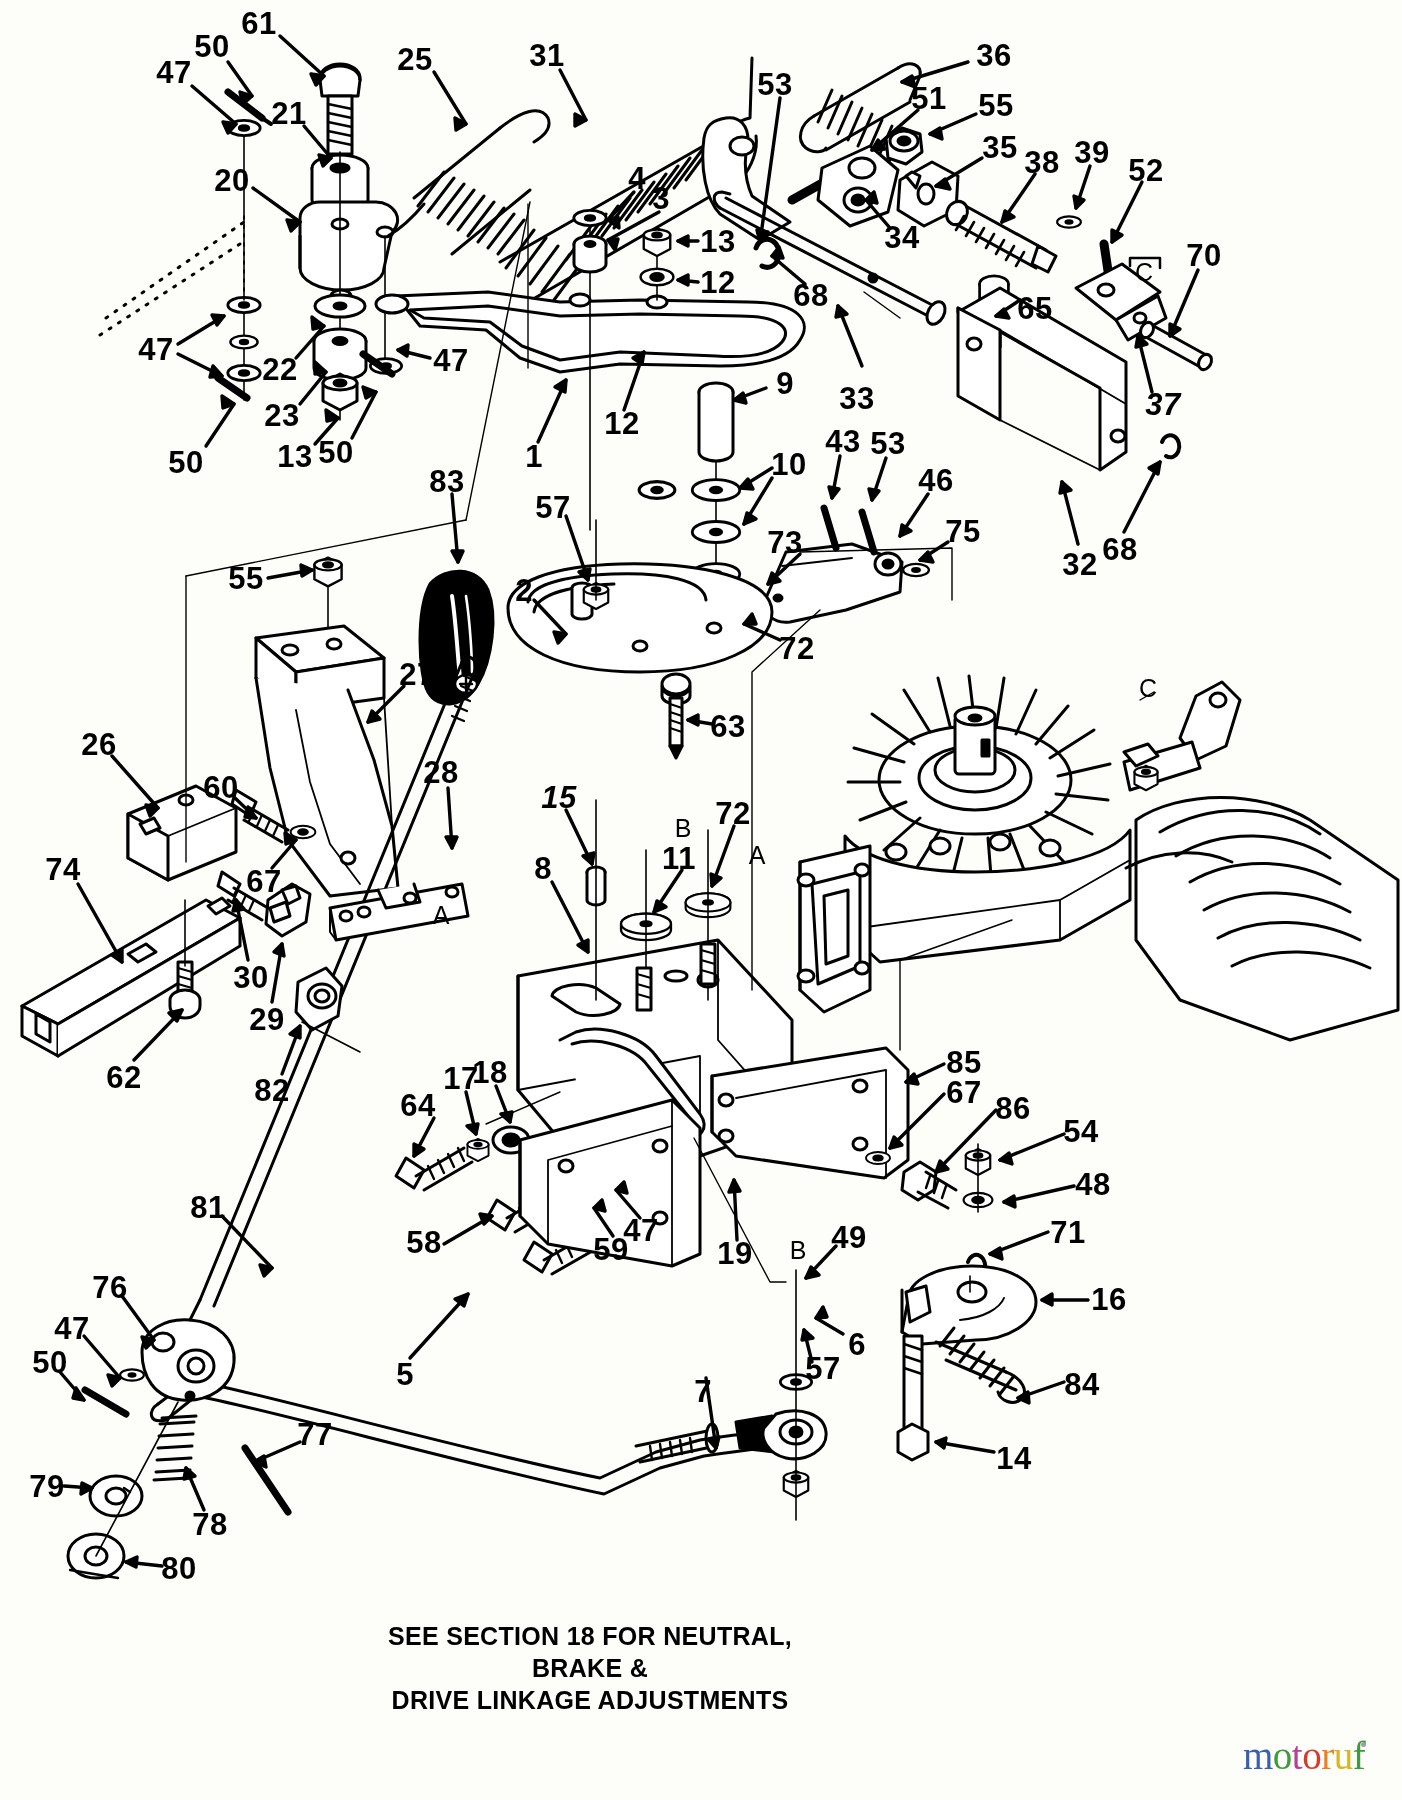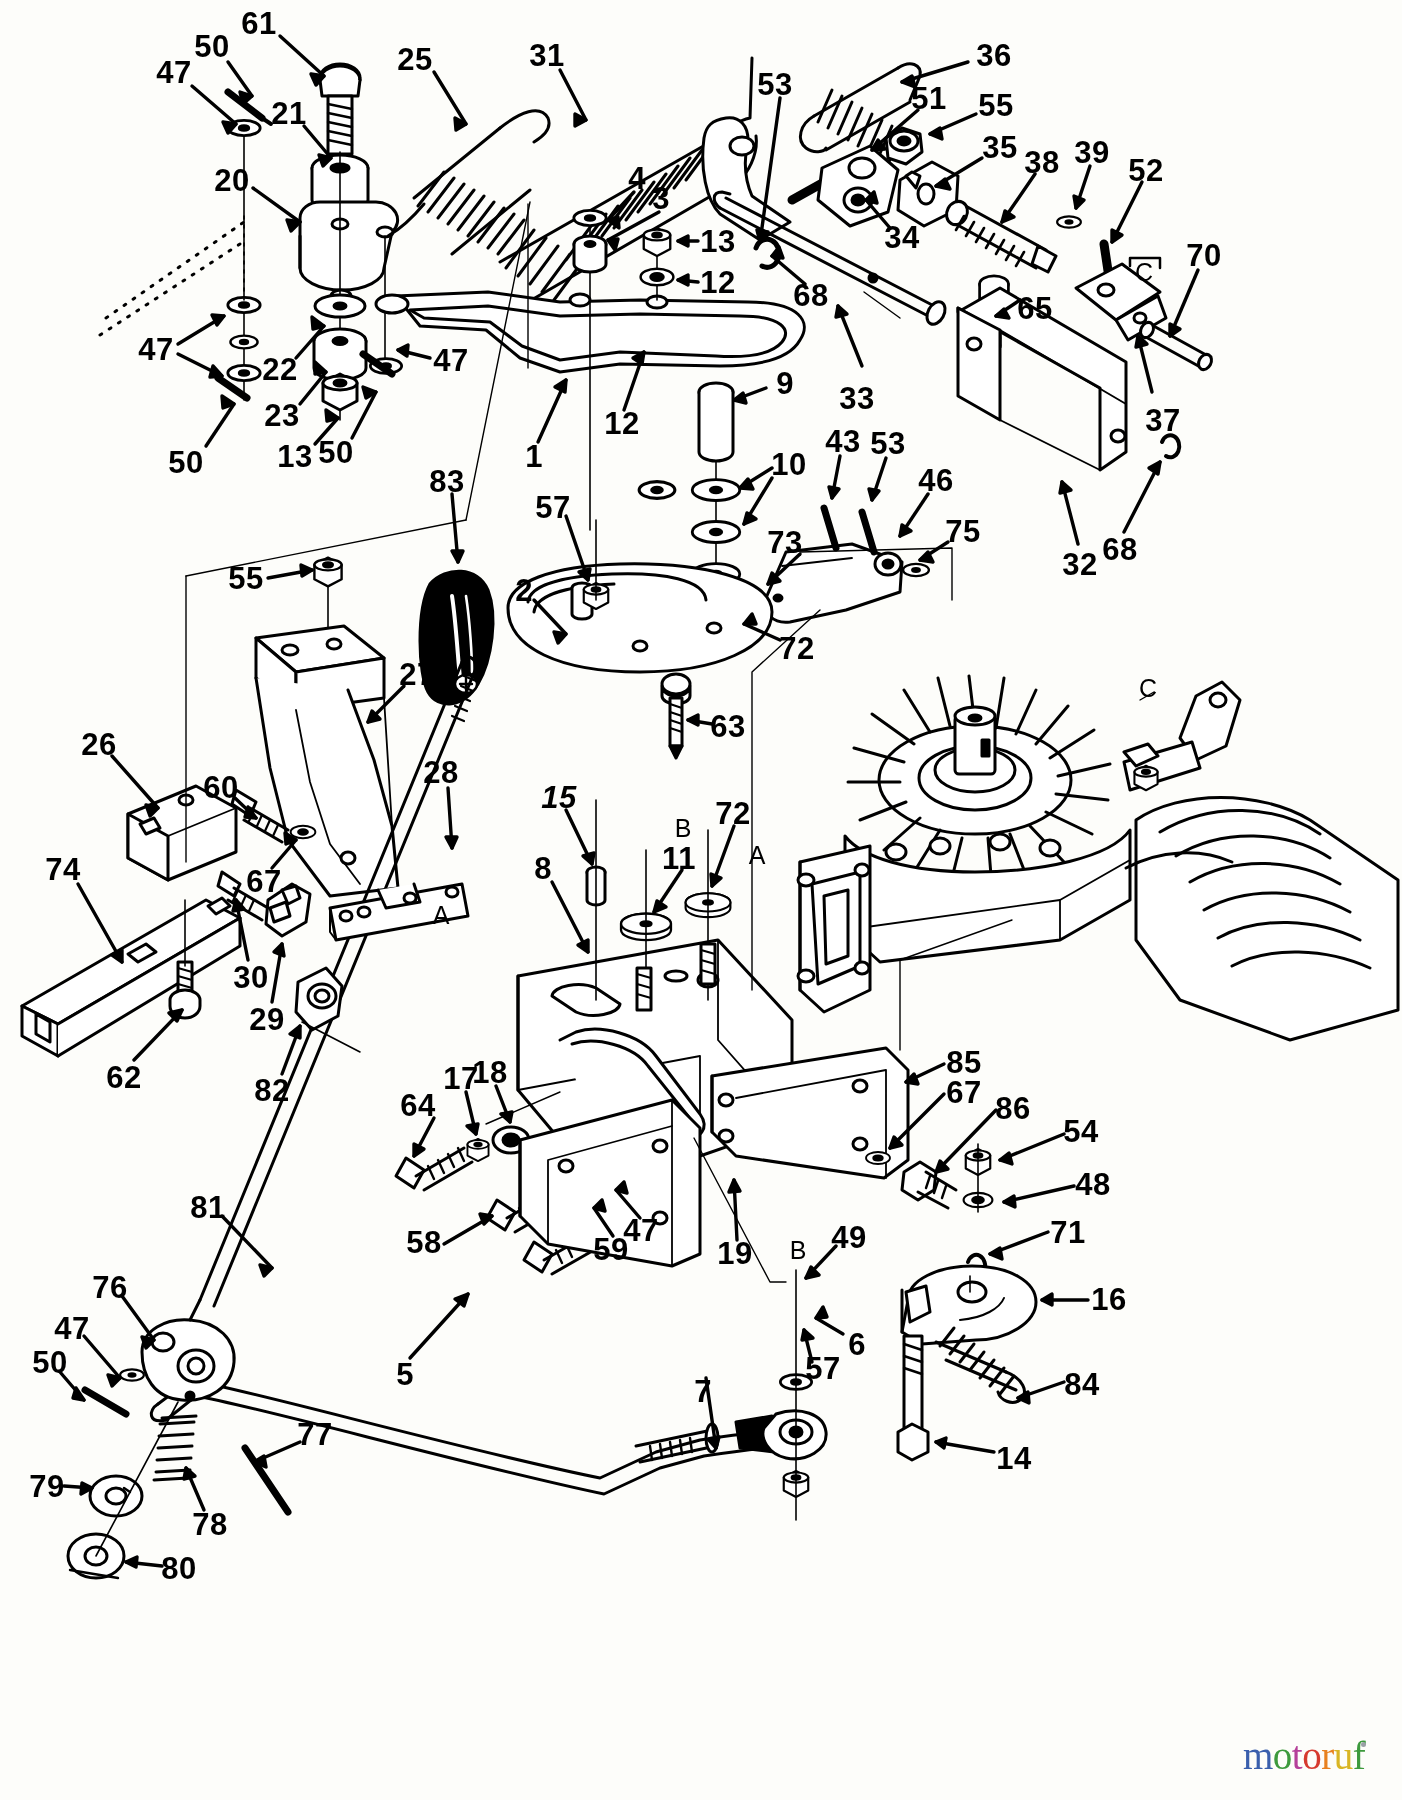--- a/index.html
+++ b/index.html
@@ -1056,21 +1056,21 @@
       <div class="callout" style="left: 775px; top: 84px;">53</div>
       <div class="callout" style="left: 994px; top: 55px;">36</div>
       <div class="callout" style="left: 929px; top: 98px;">51</div>
       <div class="callout" style="left: 996px; top: 105px;">55</div>
       <div class="callout" style="left: 902px; top: 237px;">34</div>
       <div class="callout" style="left: 1000px; top: 147px;">35</div>
       <div class="callout" style="left: 1042px; top: 162px;">38</div>
       <div class="callout" style="left: 1092px; top: 152px;">39</div>
       <div class="callout" style="left: 1146px; top: 170px;">52</div>
       <div class="callout" style="left: 1204px; top: 255px;">70</div>
-      <div class="callout" style="left: 1163px; top: 420px;">37</div>
+      <div class="callout" style="left: 1163px; top: 404px; font-style: italic;">37</div>
       <div class="callout" style="left: 1035px; top: 308px;">65</div>
       <div class="callout" style="left: 857px; top: 398px;">33</div>
       <div class="callout" style="left: 534px; top: 456px;">1</div>
       <div class="callout" style="left: 622px; top: 423px;">12</div>
       <div class="callout" style="left: 785px; top: 383px;">9</div>
       <div class="callout" style="left: 789px; top: 464px;">10</div>
       <div class="callout" style="left: 843px; top: 441px;">43</div>
       <div class="callout" style="left: 888px; top: 443px;">53</div>
       <div class="callout" style="left: 936px; top: 480px;">46</div>
       <div class="callout" style="left: 963px; top: 531px;">75</div>
@@ -1129,18 +1129,20 @@
     </div>
   <div id="reflabel-layer">
       <div class="reflabel" style="left: 1144px; top: 272px;">C</div>
       <div class="reflabel" style="left: 441px; top: 915px;">A</div>
       <div class="reflabel" style="left: 683px; top: 828px;">B</div>
       <div class="reflabel" style="left: 757px; top: 855px;">A</div>
       <div class="reflabel" style="left: 1148px; top: 688px;">C</div>
       <div class="reflabel" style="left: 798px; top: 1250px;">B</div>
     </div>
 
+  <div class="caption" style="left:370px;top:1620px;width:440px;">SEE SECTION 18 FOR NEUTRAL, BRAKE &amp;
+DRIVE LINKAGE ADJUSTMENTS</div>
 
   <div id="watermark">
     <span id="wm-letters"><span style="color: rgb(58, 95, 173);">m</span><span style="color: rgb(61, 154, 61);">o</span><span style="color: rgb(181, 64, 154);">t</span><span style="color: rgb(214, 58, 47);">o</span><span style="color: rgb(232, 129, 31);">r</span><span style="color: rgb(217, 181, 36);">u</span><span style="color: rgb(61, 154, 61);">f</span></span><span class="dot"></span><span class="sfx" style="color: rgb(111, 111, 111);">.de</span>
   </div>
 
 </div>
 
 </body></html>

